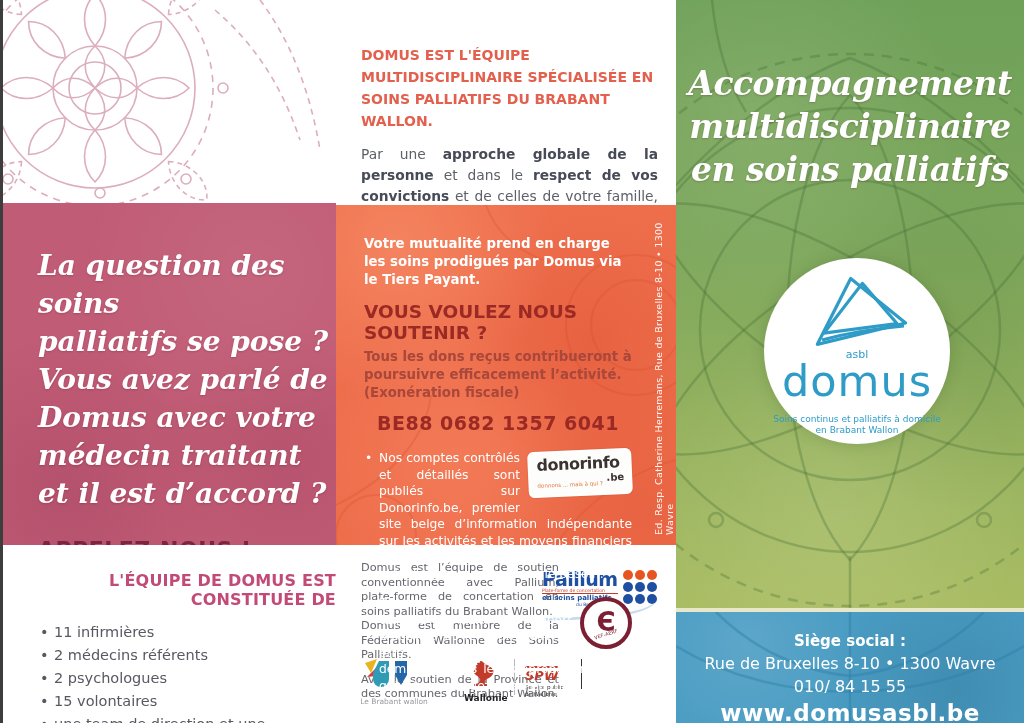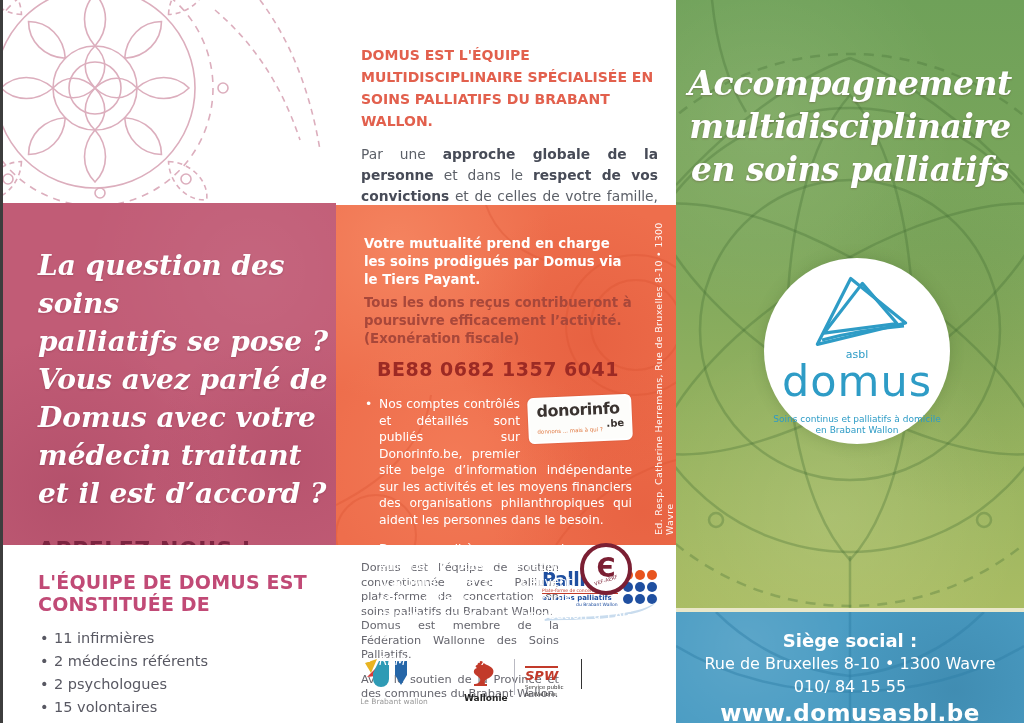--- a/index.html
+++ b/index.html
@@ -14,21 +14,21 @@
     background-image:radial-gradient(circle at 75% 20%,rgba(255,255,255,.06),transparent 45%),
                      radial-gradient(circle at 20% 85%,rgba(120,30,60,.18),transparent 40%),
                      radial-gradient(circle at 85% 75%,rgba(120,30,60,.14),transparent 35%);
     padding:44px 0 0 38px;box-sizing:border-box;}
   .script{font-family:"DejaVu Serif","Liberation Serif",serif;font-style:italic;font-weight:600;
           color:#fff;text-shadow:0 1px 2px rgba(90,20,40,.25);}
   .pink-block .script-line{font-size:28px;line-height:38px;}
   .cta{margin-top:24px;font-size:22px;font-weight:bold;color:#7c2440;letter-spacing:.5px;}
   .team-block{position:absolute;left:0;top:545px;width:336px;height:178px;background:#fff;
               padding:26px 0 0 38px;box-sizing:border-box;}
-  .team-heading{font-size:19px;font-weight:bold;color:#c14a76;letter-spacing:.2px;margin:0 0 12px 0;}
+  .team-heading{font-size:16px;font-weight:bold;color:#c14a76;letter-spacing:.2px;margin:0 0 12px 0;text-align:right;}
   ul.team-list{list-style:none;margin:0;padding:0;}
   ul.team-list li{font-size:14.5px;color:#585862;line-height:23px;padding-left:16px;position:relative;}
   ul.team-list li::before{content:"•";position:absolute;left:2px;color:#585862;}
 
   
   .col-mid{position:absolute;left:336px;top:0;width:340px;height:723px;background:#fff;}
   .mid-intro{position:absolute;left:0;top:0;width:340px;height:205px;padding:44px 18px 0 25px;box-sizing:border-box;}
   .mid-heading{font-size:14px;font-weight:bold;color:#e2604d;line-height:22px;margin:0 0 12px 0;}
   .mid-par{font-size:13.8px;color:#5c6068;line-height:21px;text-align:justify;margin:0;}
   .mid-par b{color:#474b57;}
@@ -109,21 +109,21 @@
   .domus-asbl{font-size:11px;color:#2e9cc6;line-height:10px;margin-top:-6px;}
   .domus-name{font-size:43px;color:#2e9cc6;letter-spacing:1px;line-height:42px;font-weight:400;}
   .domus-tagline{font-size:9px;color:#2e9cc6;line-height:11px;margin-top:12px;}
   .divider-line{position:absolute;left:0;top:608px;width:348px;height:4px;background:#e9e7c9;}
   .blue-block{position:absolute;left:0;top:612px;width:348px;height:111px;background:#4a9cc3;
     background-image:radial-gradient(circle at 20% 30%,rgba(255,255,255,.10),transparent 40%),
                      radial-gradient(circle at 80% 70%,rgba(20,70,100,.18),transparent 45%);
     text-align:center;color:#fff;overflow:hidden;}
   .blue-arcs{position:absolute;left:0;top:0;}
   .blue-inner{position:relative;z-index:2;padding-top:18px;}
-  .contact-l1{font-size:18px;font-weight:bold;line-height:22px;}
+  .contact-l1{font-size:15px;font-weight:bold;line-height:22px;}
   .contact-l2{font-size:16px;line-height:23px;}
   .contact-l3{font-size:16px;line-height:23px;}
   .contact-web{font-size:23px;font-weight:bold;letter-spacing:.5px;line-height:30px;}
 </style>
 </head>
 <body>
 
 <div class="page">
 
   <div class="col-left">
@@ -229,20 +229,21 @@
           <path d="M220,340 C 260,280 320,260 340,255"></path>
           <path d="M0,300 C 60,270 90,230 95,190"></path>
           <circle cx="40" cy="330" r="40"></circle>
           <path d="M150,0 C 160,30 190,55 230,60"></path>
         </g>
       </svg>
       <div class="vertical-credit">Ed. Resp. Catherine Herremans, Rue de Bruxelles 8-10 • 1300 Wavre</div>
 
       <div class="orange-inner">
         <div class="support-intro">Votre mutualité prend en charge les soins prodigués par Domus via le Tiers Payant.</div>
+        <div class="support-heading">VOUS VOULEZ NOUS SOUTENIR ?</div>
         <div class="support-sub">Tous les dons reçus contribueront à poursuivre efficacement l’activité. (Exonération fiscale)</div>
         <div class="iban">BE88 0682 1357 6041</div>
         <ul class="support-list">
           <li>
             <span class="donorinfo-box">
               <span class="donorinfo-name">donorinfo</span><br>
               <span class="donorinfo-tag">donnons ... mais à qui ?</span>
               <span class="donorinfo-tld">.be</span>
             </span>
             <span>Nos comptes contrôlés et détaillés sont publiés sur Donorinfo.be, premier site belge d’information indépendante sur les activités et les moyens financiers des organisations philanthropiques qui aident les personnes dans le besoin.</span>

